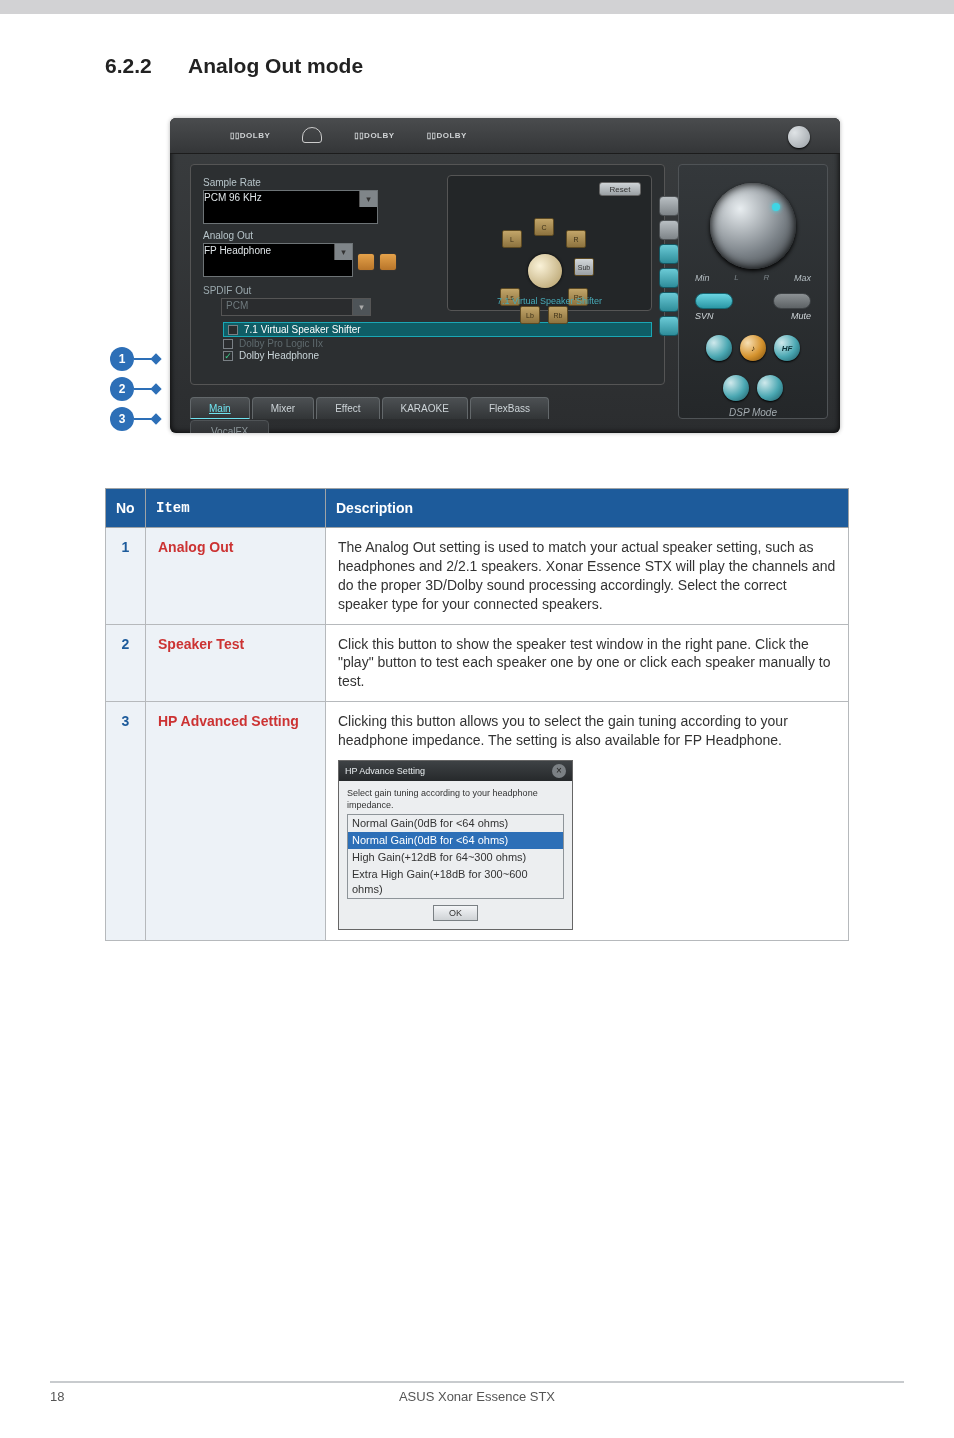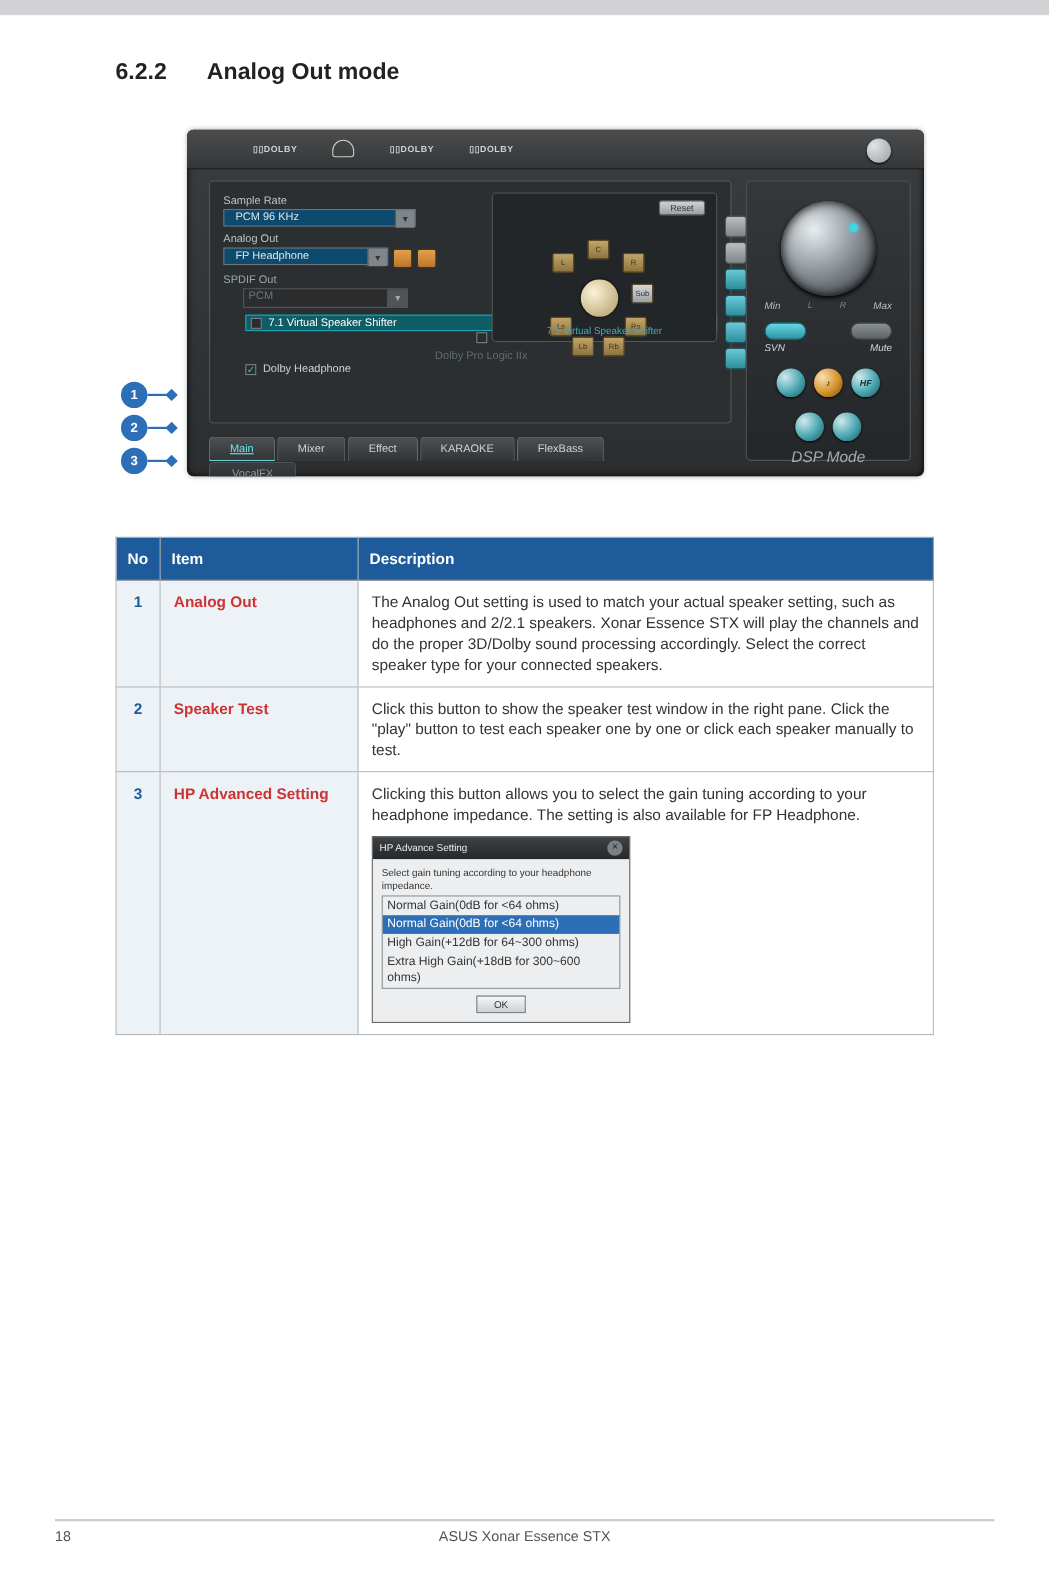--- a/index.html
+++ b/index.html
@@ -14,33 +14,33 @@
   
   .shot-wrap { position: relative; margin-left: 5px; margin-bottom: 55px; }
   .shot { width: 670px; height: 315px; margin-left: 60px; background: linear-gradient(#3a3d3f, #2b2d2f); border-radius: 6px; position: relative; box-shadow: inset 0 0 6px #000, 0 0 4px rgba(0,0,0,.3); overflow: hidden; }
   .shot-top { height: 36px; display: flex; align-items: center; padding-left: 60px; gap: 32px; background: linear-gradient(#4a4c4e,#343638); border-bottom: 1px solid #1c1c1c; }
   .dolby { font-size: 8px; font-weight: bold; color: #cfd2d4; letter-spacing: .5px; }
   .hp-round { width: 20px; height: 16px; border: 1.5px solid #ccc; border-radius: 10px 10px 3px 3px; position: relative; top: -1px; }
   .arrow-circ { position: absolute; right: 30px; top: 8px; width: 22px; height: 22px; border-radius: 50%; background: radial-gradient(circle at 30% 30%, #dfe3e6, #9aa0a5); box-shadow: 0 1px 2px #000; }
 
   .shot-body { position: absolute; left: 20px; top: 46px; right: 175px; bottom: 48px; background: #2c2f31; border: 1px solid #555; border-radius: 4px; padding: 10px 12px; }
   .field-lbl { color: #b7c4c9; font-size: 10px; margin-top: 2px; }
-  .fake-select { width: 175px; height: 16px; background: #0c4a6e; border: 1px solid #6d7376; margin: 2px 0 6px 0; position: relative; color: #dfe5e8; font-size: 10px; padding: 1px 10px; }
+  .fake-select { width: 175px; height: 34px; background: #000000; border: 1px solid #6d7376; margin: 2px 0 6px 0; position: relative; color: #dfe5e8; font-size: 10px; padding: 1px 0; }
   .fake-select .dd { position: absolute; right: 0; top: 0; width: 18px; height: 16px; background: #7f8589; border-left: 1px solid #555; text-align:center; color:#333; font-size:9px; line-height:16px; }
   .row-icons { display:inline-flex; gap:4px; margin-left:4px; vertical-align: middle; }
   .tiny-ic { width:18px; height:18px; background: linear-gradient(#e5a24a,#b8752a); border-radius:3px; border:1px solid #333; }
   .spdif { color:#9aa8ad; font-size:10px; margin-top:2px; }
   .spdif-sel { width:150px; height:18px; background:#2a2c2e; border:1px solid #555; margin:2px 0 6px 18px; color:#6f7a7e; font-size:10px; padding:1px 4px; position:relative; }
   .spdif-sel .dd { position:absolute; right:0; top:0; width:18px; height:16px; background:#4e5458; border-left:1px solid #555; text-align:center; color:#aaa; font-size:9px; line-height:16px; }
   .opt-list { margin-left: 20px; }
   .opt { display:flex; align-items:center; gap:6px; font-size:10px; margin:1px 0; }
   .opt .box { width:10px; height:10px; border:1px solid #7a8085; background:#2a2c2e; display:flex; align-items:center; justify-content:center; }
   .opt .box.checked::after { content:"✓"; font-size:9px; color:#3dd08d; }
   .opt.hi { background:#0f5d66; padding:1px 4px; color:#fff; border:1px solid #1aa7b5; }
-  .opt.dim { color:#5f6a6e;flex-direction:column; }
+  .opt.dim { color:#5f6a6e; }
   .opt.nm { color:#c9d4d8; }
 
   .speaker-pane { position:absolute; right:12px; top:10px; width:205px; height:136px; background:#232628; border:1px solid #555; border-radius:4px; }
   .sp-title { position:absolute; bottom:4px; left:0; right:0; text-align:center; color:#47aab7; font-size:9px; }
   .reset-btn { position:absolute; top:6px; right:10px; width:42px; height:14px; background:linear-gradient(#cfd4d7,#9aa0a4); border-radius:3px; font-size:8px; text-align:center; line-height:14px; color:#333; border:1px solid #666; }
   .sp-head { width:34px; height:34px; border-radius:50%; background:radial-gradient(circle at 35% 35%, #faf2d8, #b19a63); position:absolute; left:80px; top:78px; box-shadow:0 0 3px #000; }
   .sp-cube { width:20px; height:18px; background:linear-gradient(#c2a569,#8d733f); border:1px solid #5d4a23; position:absolute; border-radius:2px; font-size:7px; text-align:center; color:#3d3118; line-height:18px; }
   .sp-c  { left:86px; top:42px; }
   .sp-l  { left:54px; top:54px; }
   .sp-r  { left:118px; top:54px; }
@@ -64,33 +64,33 @@
   .knob-dot { position:absolute; width:8px; height:8px; border-radius:50%; background:#3fd5e4; left:62px; top:20px; box-shadow:0 0 4px #3fd5e4; }
   .minmax { display:flex; justify-content:space-between; font-size:9px; color:#b7bfc4; padding:0 4px; margin-top:-2px; }
   .minmax span.mid { color:#7a8287; font-size:8px; }
   .toggle-row { display:flex; justify-content:space-between; align-items:center; margin-top:10px; padding:0 4px; }
   .pill { width:38px; height:16px; border-radius:8px; background:linear-gradient(#6bd5e2,#2a97a5); border:1px solid #166773; }
   .pill.off { background:linear-gradient(#8c9194,#5d6265); border:1px solid #3d4144; }
   .lbl-row { display:flex; justify-content:space-between; font-size:9px; color:#cfd5d8; padding:0 4px; margin-top:2px; }
   .circ-row { display:flex; justify-content:center; gap:8px; margin-top:14px; }
   .circ { width:26px; height:26px; border-radius:50%; background:radial-gradient(circle at 30% 30%, #cfe9ec 0%, #4aa7b2 55%, #1c5660); box-shadow:0 1px 2px #000; display:flex; align-items:center; justify-content:center; font-size:8px; color:#0c3238; font-weight:bold; }
   .circ.orange { background:radial-gradient(circle at 30% 30%, #f7dfb3 0%, #d5932e 55%, #7a4d0c); color:#3c2604; }
-  .dsp-lbl { font-size:14px; color:#a3abb0; margin-top:6px; }
+  .dsp-lbl { font-size:10px; color:#a3abb0; margin-top:6px; }
 
   
   .callouts { position:absolute; left:0; top:229px; display:flex; flex-direction:column; gap:6px; }
   .bubble { width:24px; height:24px; border-radius:12px; background:#2d6fb7; color:#fff; font-size:12px; font-weight:bold; display:flex; align-items:center; justify-content:center; position:relative; }
   .bubble::after { content:""; position:absolute; right:-22px; top:11px; width:22px; height:2px; background:#2d6fb7; }
   .bubble::before { content:""; position:absolute; right:-26px; top:8px; width:8px; height:8px; background:#2d6fb7; transform:rotate(45deg); }
 
   
   table.desc { width: 100%; border-collapse: collapse; font-size: 14px; }
   table.desc th { background:#1d5b9b; color:#fff; text-align:left; font-weight:bold; padding:11px 10px; border:1px solid #9fa3a6; }
   table.desc th.no { width:40px; }
-  table.desc th.item { width:180px; }
+  table.desc th.item { width:180px;font-family:Liberation Mono, monospace; }
   table.desc td { border:1px solid #b6b9bc; padding:10px 12px; vertical-align:top; color:#333; line-height:1.35; }
   table.desc td.no { text-align:center; color:#1d5b9b; font-weight:bold; background:#edf2f7; }
   table.desc td.item { color:#c33; font-weight:bold; background:#edf2f7; }
 
   
   .hp-dialog { width:235px; border:1px solid #666; margin-top:10px; font-size:9px; background:#eceef0; }
   .hp-dlg-title { background:linear-gradient(#3e4245,#26292b); color:#e8edef; padding:3px 6px; display:flex; justify-content:space-between; align-items:center; }
   .hp-close { width:14px; height:14px; border-radius:50%; background:#7b8084; color:#222; font-size:10px; display:flex; align-items:center; justify-content:center; }
   .hp-body { padding:6px 8px 8px; color:#333; }
   .hp-list { border:1px solid #8e9499; margin-top:3px; font-size:11px; }

